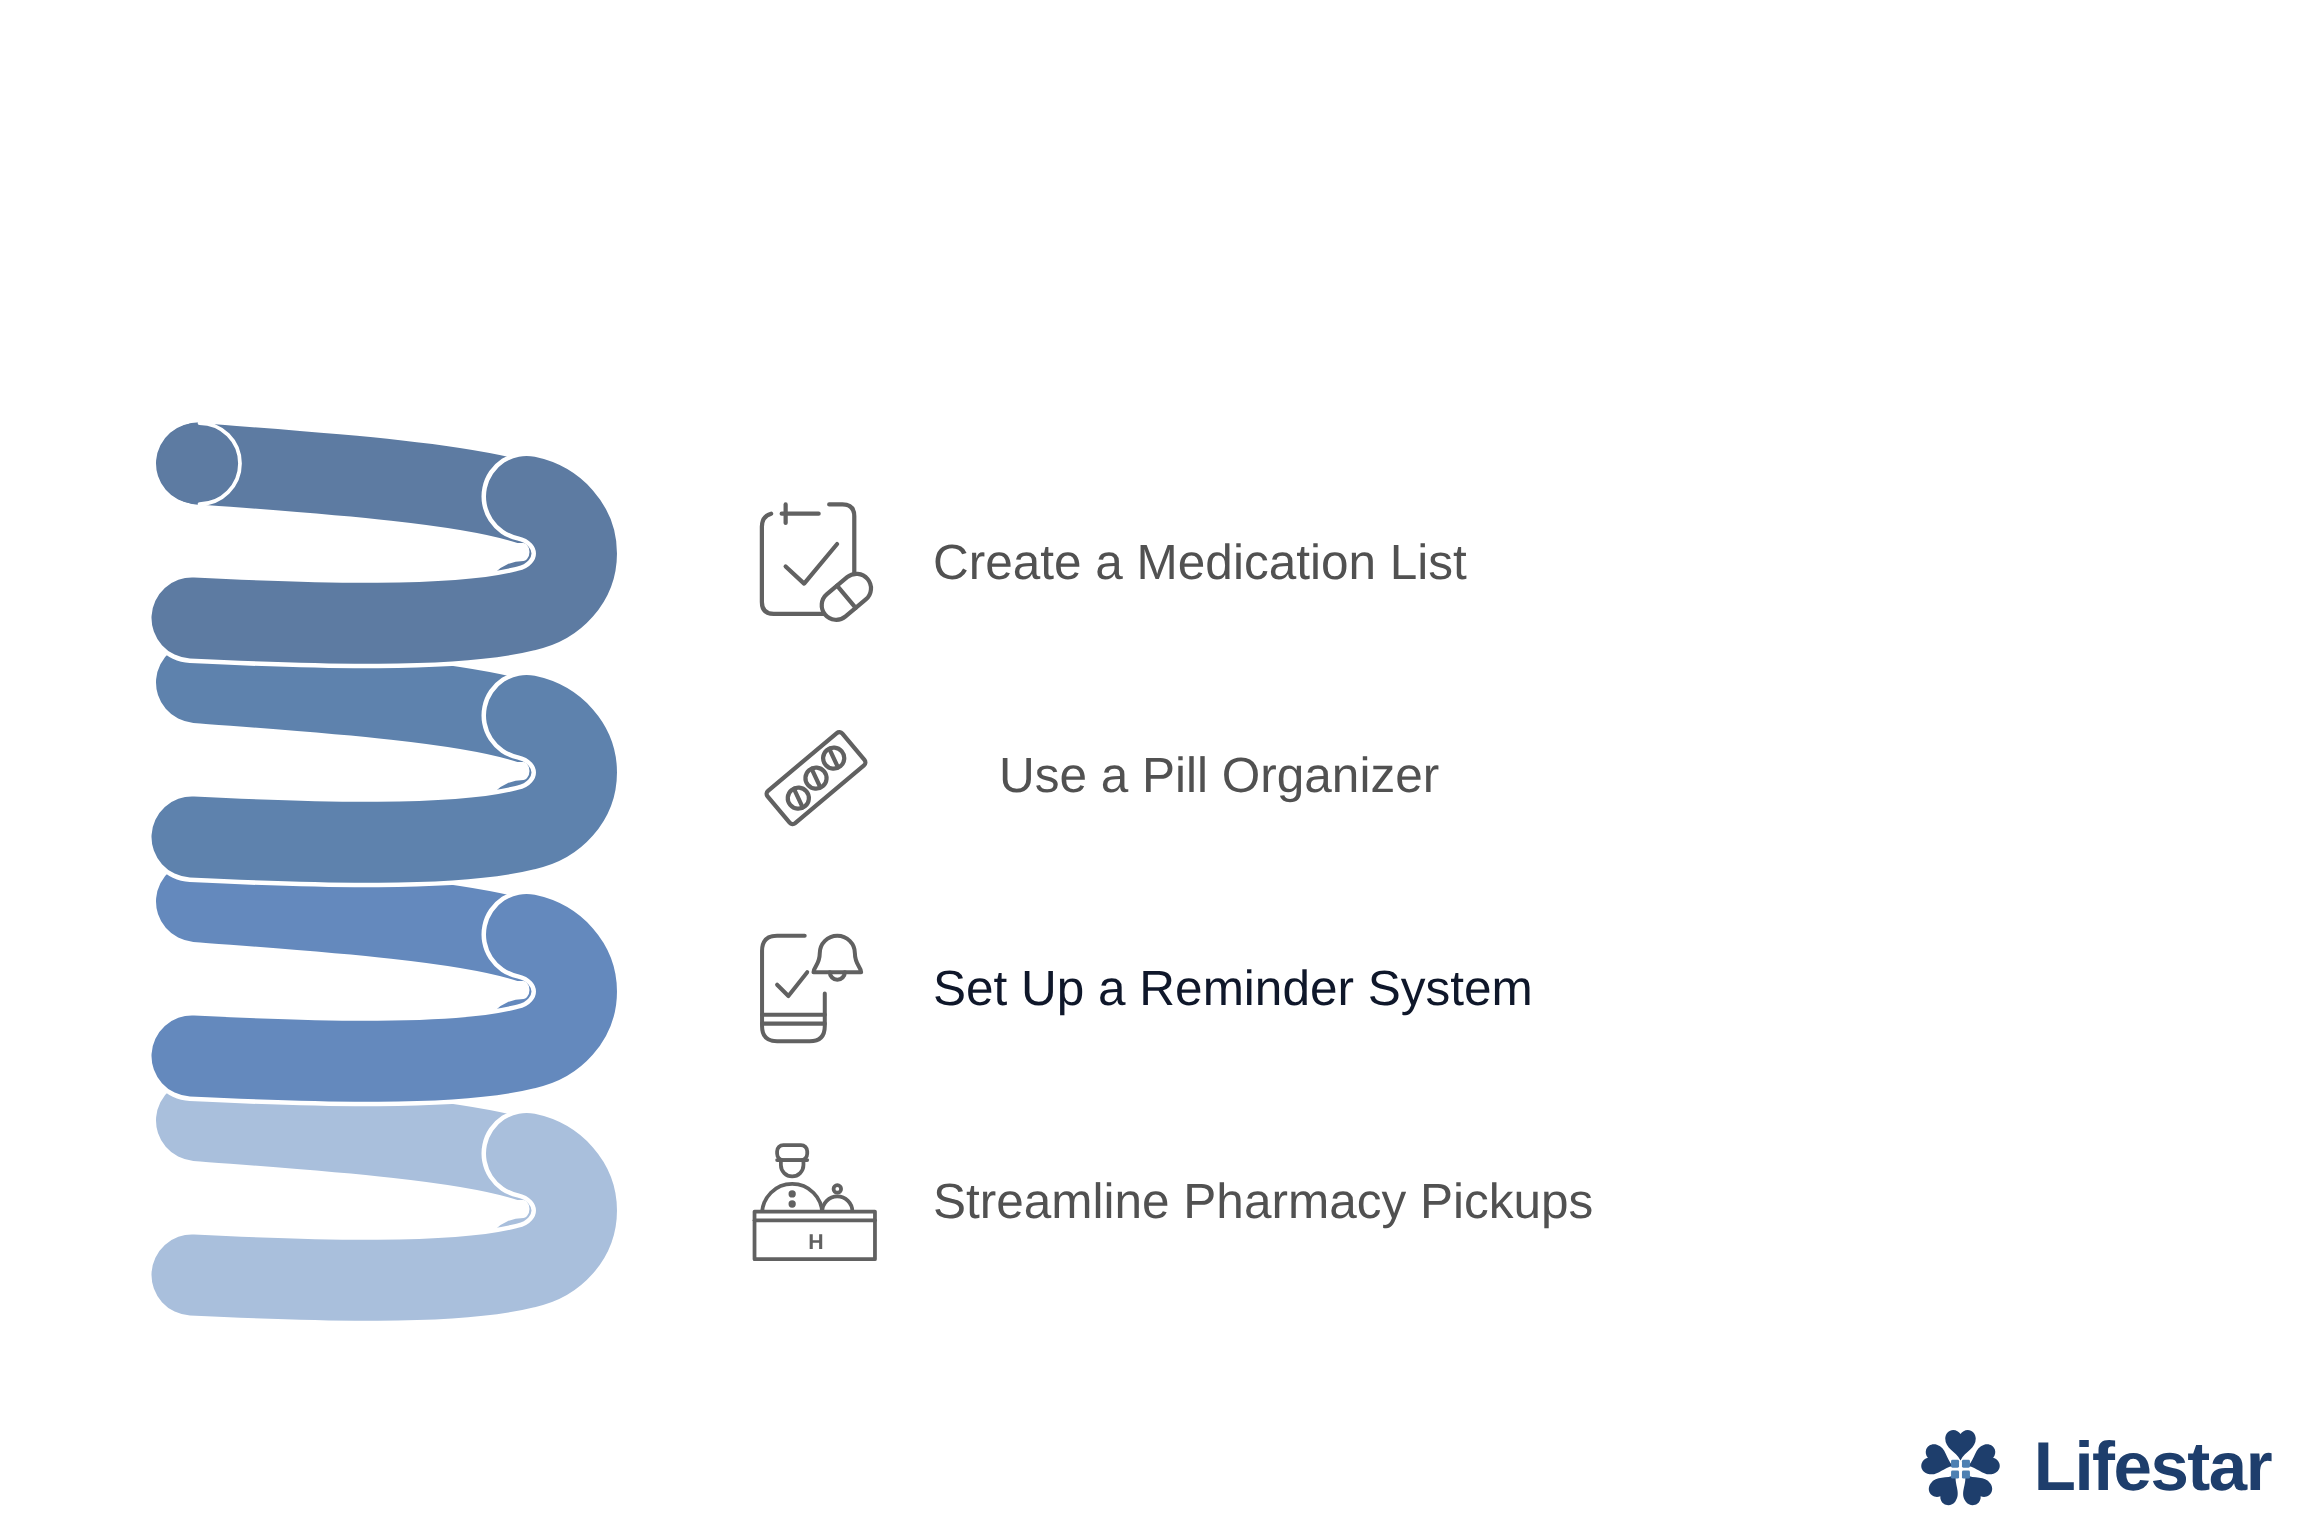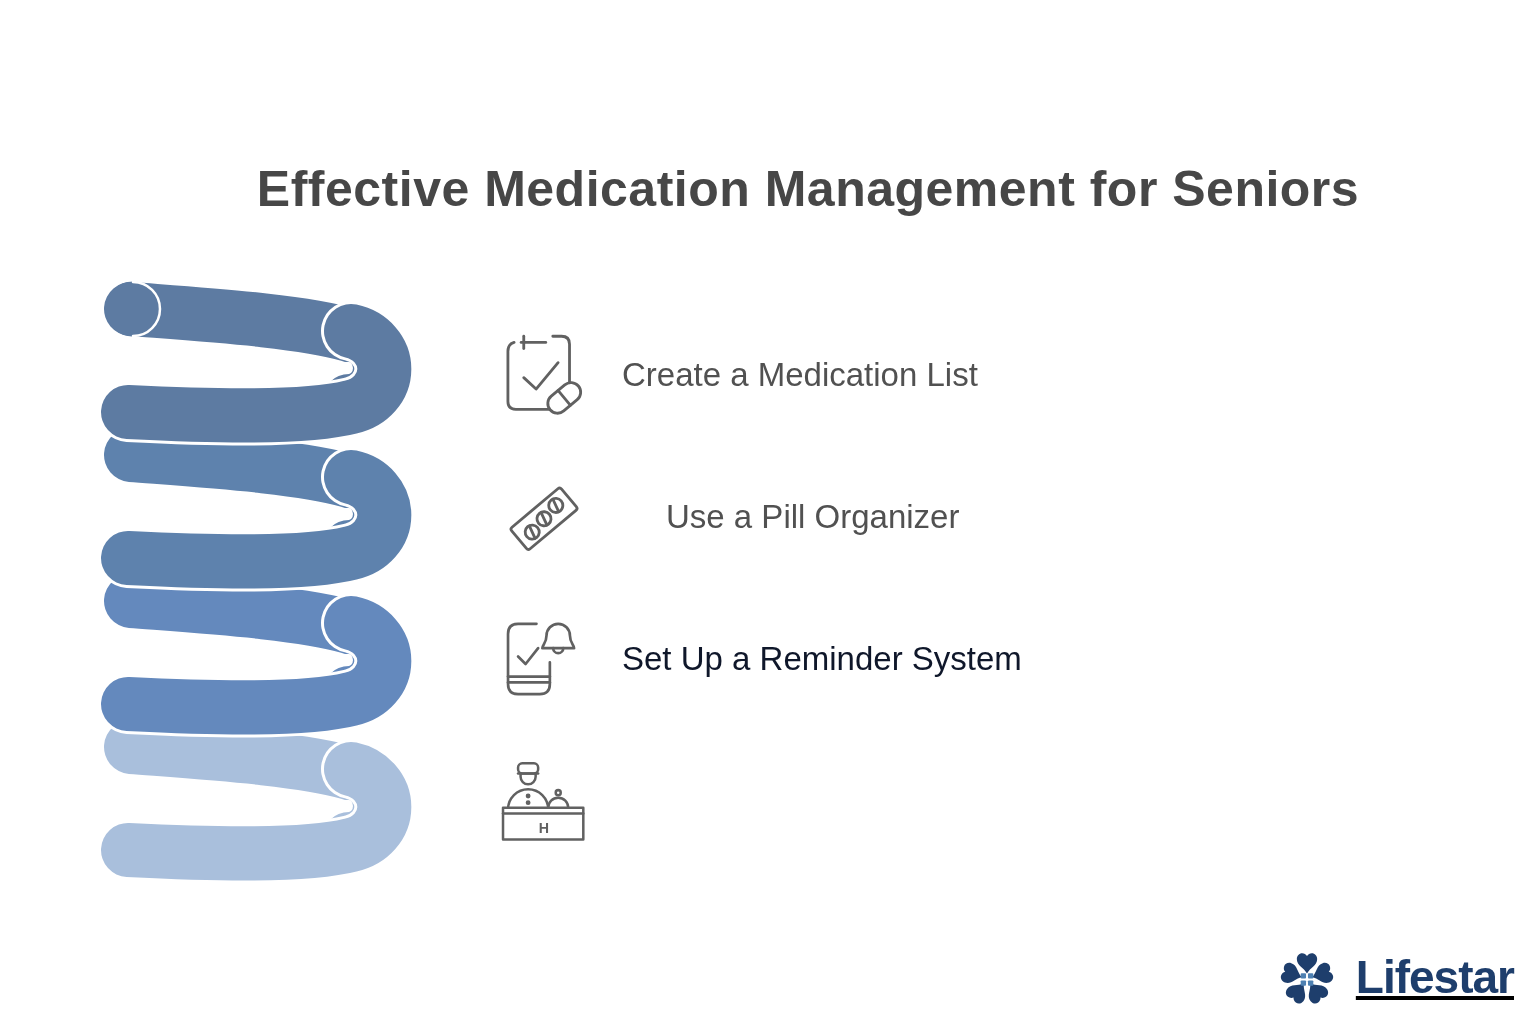--- a/index.html
+++ b/index.html
@@ -6,30 +6,29 @@
   .canvas{position:relative;width:1536px;height:1024px;background:#fff;overflow:hidden;
           font-family:"Liberation Sans",sans-serif;}
   .title{position:absolute;left:120px;right:40px;top:160px;text-align:center;
          font-size:50px;font-weight:bold;letter-spacing:0.5px;white-space:nowrap;}
   .spiral{position:absolute;left:58px;top:253px;}
   .steps{position:absolute;left:498px;top:304px;display:flex;flex-direction:column;}
   .step{display:flex;align-items:center;height:142px;}
   .step-icon{width:92px;height:92px;flex:0 0 92px;margin-right:32px;
              display:flex;align-items:center;justify-content:center;}
   .step-label{font-size:33px;line-height:1.2;white-space:nowrap;}
-  .logo{position:absolute;top:946px;right:22px;display:flex;align-items:center;gap:18px;text-decoration:underline;}
+  .logo{position:absolute;top:946px;right:22px;display:flex;align-items:center;gap:18px;}
   .logo-text{font-size:46px;font-weight:bold;letter-spacing:-1px;}
   svg{display:block;}
 </style>
 </head>
 <body>
 
 <div class="canvas">
 
-  <div class="title" style="color: rgb(71, 71, 71);">Effective Medication Management for Seniors</div>
 
   <svg class="spiral" width="400" height="640" viewBox="0 0 400 640" fill="none" stroke-linecap="round">
 
     <g>
       <path d="M 73 494 C 150 500 245 506 291 520 A 31 33 0 0 1 291 586" stroke-width="54" stroke="#a9bfdc"></path>
       <path d="M 293 516 A 43 39 0 0 1 293 592 C 246 604 150 601 70 597" stroke="#ffffff" stroke-width="60"></path>
       <path d="M 293 516 A 43 39 0 0 1 293 592 C 246 604 150 601 70 597" stroke-width="54" stroke="#a9bfdc"></path>
     </g>
 
     <g>
@@ -120,20 +119,21 @@
             <circle cx="36" cy="44" r="1.4"></circle>
             <circle cx="36" cy="52" r="1.4"></circle>
             <circle cx="72" cy="40" r="3"></circle>
             <path d="M 60 58 a 12 12 0 0 1 24 0"></path>
             <rect x="6" y="58" width="96" height="38" fill="#ffffff"></rect>
             <line x1="6" y1="65" x2="102" y2="65"></line>
             <text x="55" y="88" font-size="17" font-weight="bold" stroke="none" text-anchor="middle" fill="#616161">H</text>
           </g>
         </svg>
       </div>
+      <div class="step-label" style="color: rgb(81, 81, 81);">Streamline Pharmacy Pickups</div>
     </div>
 
   </div>
 
   <div class="logo">
     <svg width="62" height="62" viewBox="0 0 64 64">
       <g fill="#1e3e6c">
         <path d="M32 28.5 C 28.5 22, 21.5 20.5, 21.5 13.5 C 21.5 10 24 7.5 27 7.5 C 29 7.5 31 8.6 32 10.4 C 33 8.6 35 7.5 37 7.5 C 40 7.5 42.5 10 42.5 13.5 C 42.5 20.5 35.5 22 32 28.5 Z"></path>
         <path transform="rotate(72,32,34)" d="M32 28.5 C 28.5 22, 21.5 20.5, 21.5 13.5 C 21.5 10 24 7.5 27 7.5 C 29 7.5 31 8.6 32 10.4 C 33 8.6 35 7.5 37 7.5 C 40 7.5 42.5 10 42.5 13.5 C 42.5 20.5 35.5 22 32 28.5 Z"></path>
         <path transform="rotate(144,32,34)" d="M32 28.5 C 28.5 22, 21.5 20.5, 21.5 13.5 C 21.5 10 24 7.5 27 7.5 C 29 7.5 31 8.6 32 10.4 C 33 8.6 35 7.5 37 7.5 C 40 7.5 42.5 10 42.5 13.5 C 42.5 20.5 35.5 22 32 28.5 Z"></path>

